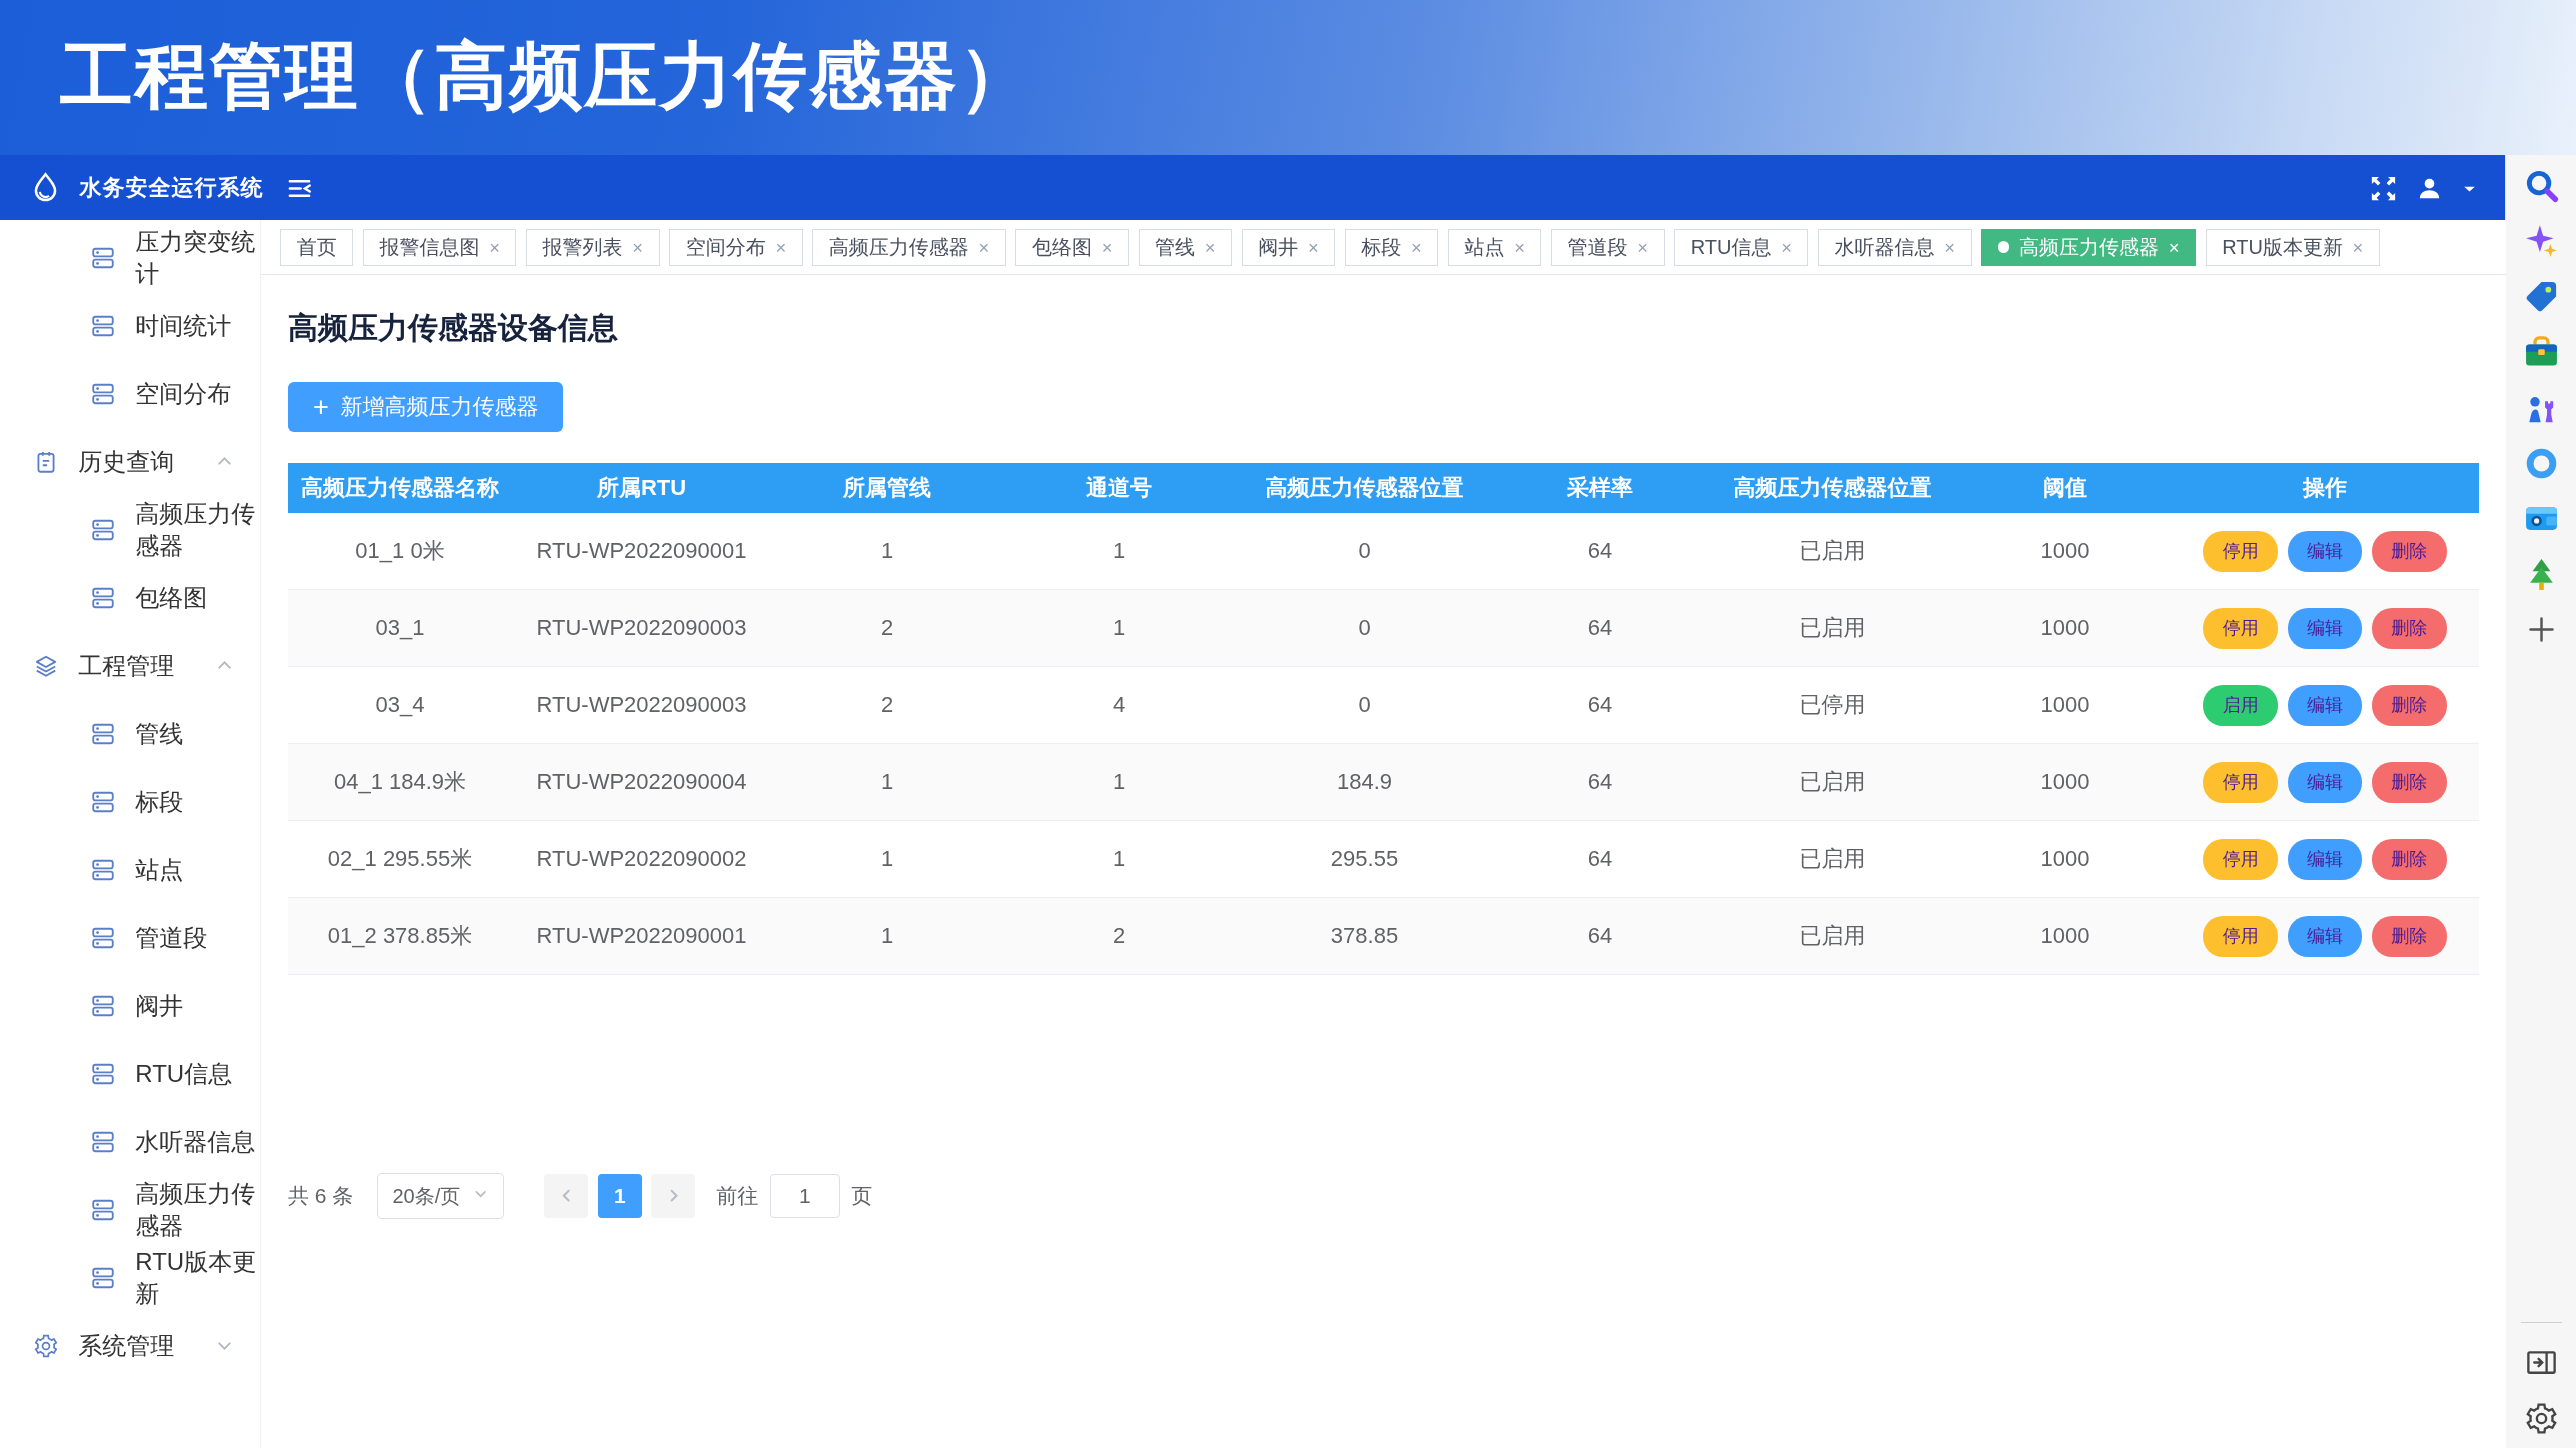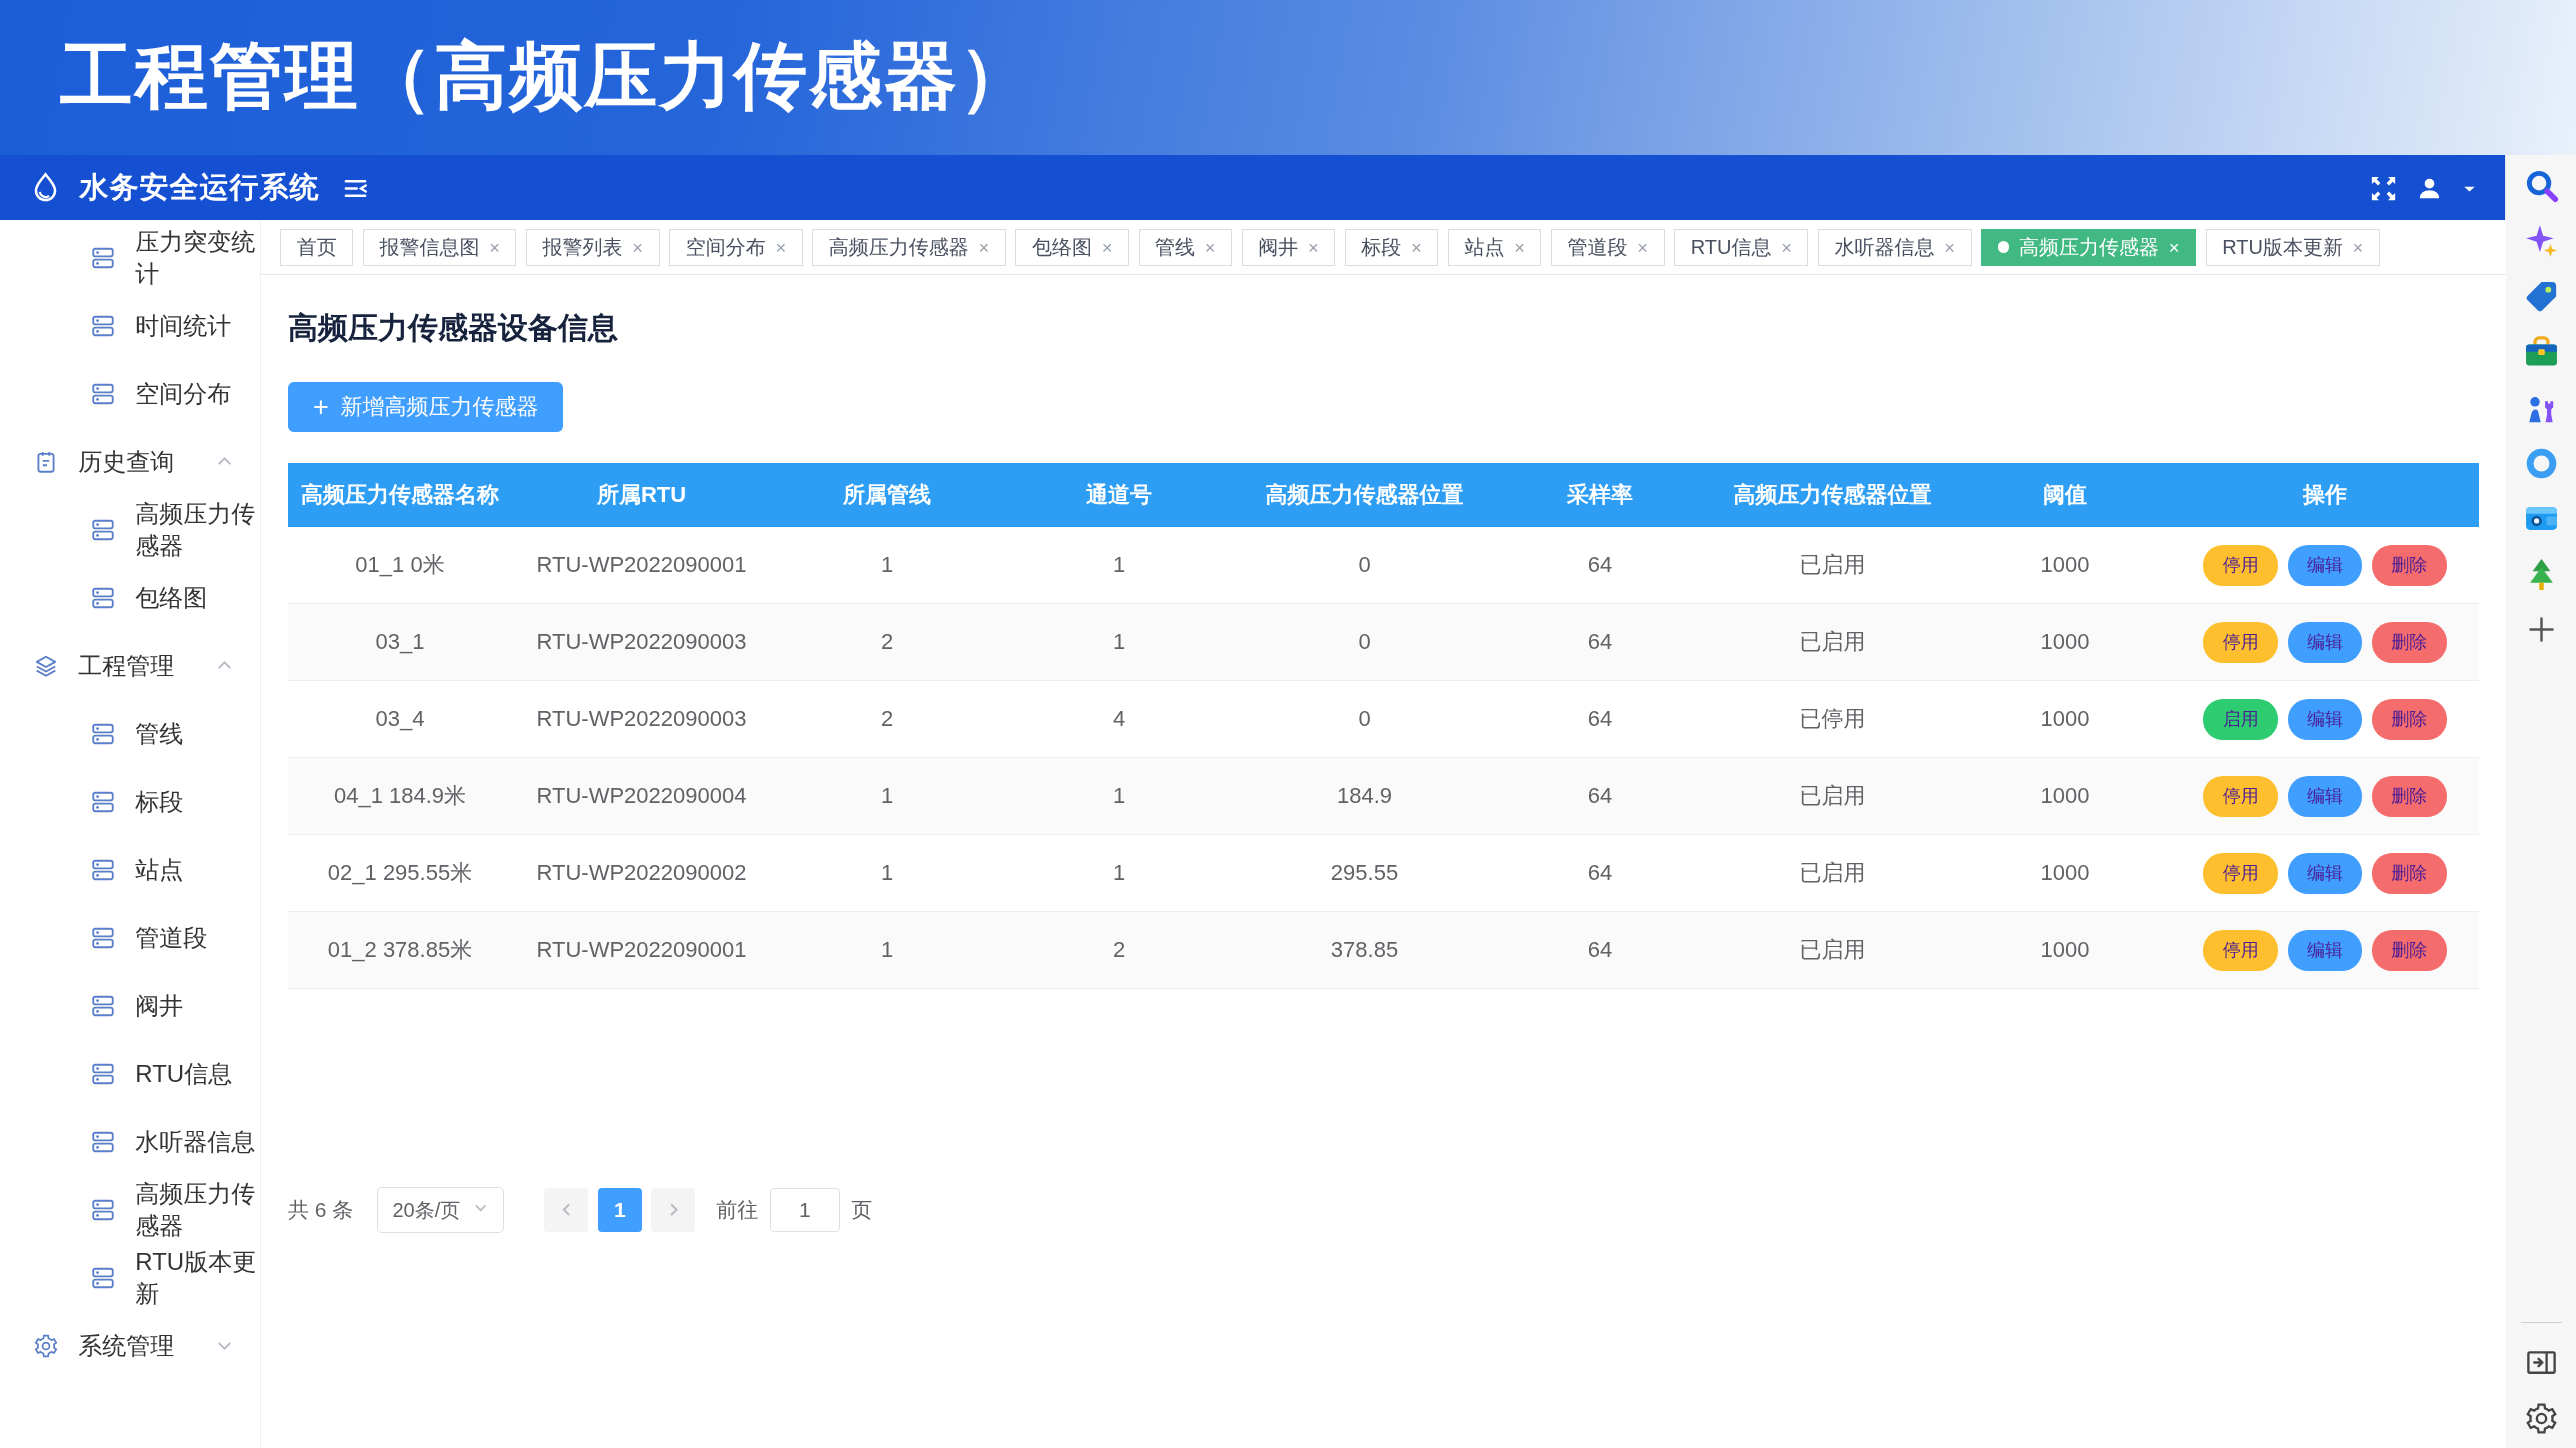--- a/index.html
+++ b/index.html
@@ -16,21 +16,21 @@
     display:flex; align-items:center;
   }
   .banner h1 { color:#fff; font-size:73px; font-weight:bold; margin:0 0 0 60px; letter-spacing:1.9px; }
 
   
   .appbar {
     position:absolute; top:155px; left:0; width:2505px; height:66px;
     background:#1550d2; display:flex; align-items:center; color:#fff; padding:0 25px 0 27px;
   }
   .appbar .logo { display:flex; align-items:center; margin-right:15.5px; }
-  .app-title { font-size:29px; font-weight:bold; letter-spacing:1px; }
+  .app-title { font-size:22px; font-weight:bold; letter-spacing:1px; }
   .collapse-btn { margin-left:21px; display:flex; align-items:center; cursor:pointer; }
   .appbar-right { margin-left:auto; display:flex; align-items:center; gap:15.5px; }
   .appbar-right .hbtn { display:flex; align-items:center; cursor:pointer; }
 
   
   .edgebar {
     position:absolute; top:155px; right:0; width:71px; height:1294px;
     background:#f6f6f6; border-left:1px solid #e4e4e4;
   }
   .edge-icons { display:flex; flex-direction:column; align-items:center; padding-top:9.7px; gap:13.5px; }
@@ -77,21 +77,21 @@
     height:50px; padding:0 25px; background:#409eff; color:#fff; border:none; border-radius:5.8px;
     font-size:22px; display:inline-flex; align-items:center; gap:11.6px; cursor:pointer; margin-bottom:31px;
   }
   .plusg { font-size:27px; line-height:1; font-weight:normal; }
 
   .grid-cols {
     display:grid;
     grid-template-columns:224px 259px 232px 232px 259px 212px 253px 212px 1fr;
     align-items:center; text-align:center;
   }
-  .thead { background:#2e9df4; color:#fff; font-weight:bold; font-size:22px; height:64px; }
+  .thead { background:#2e9df4; color:#fff; font-weight:bold; font-size:22px; height:50px; }
   .trow { height:77px; font-size:22px; color:#606266; border-bottom:1px solid #ebeef5; background:#fff; }
   .trow:nth-child(even) { background:#fafafa; }
   .acts { display:flex; justify-content:center; gap:9.7px; }
   .pill {
     height:41px; padding:0 19.3px; border-radius:20px; border:none; color:#4c1d95; font-size:18px;
     cursor:pointer; white-space:nowrap;
   }
   .pill.warning { background:#fdbf2d; }
   .pill.success { background:#2ecc71; }
   .pill.primary { background:#409eff; }

